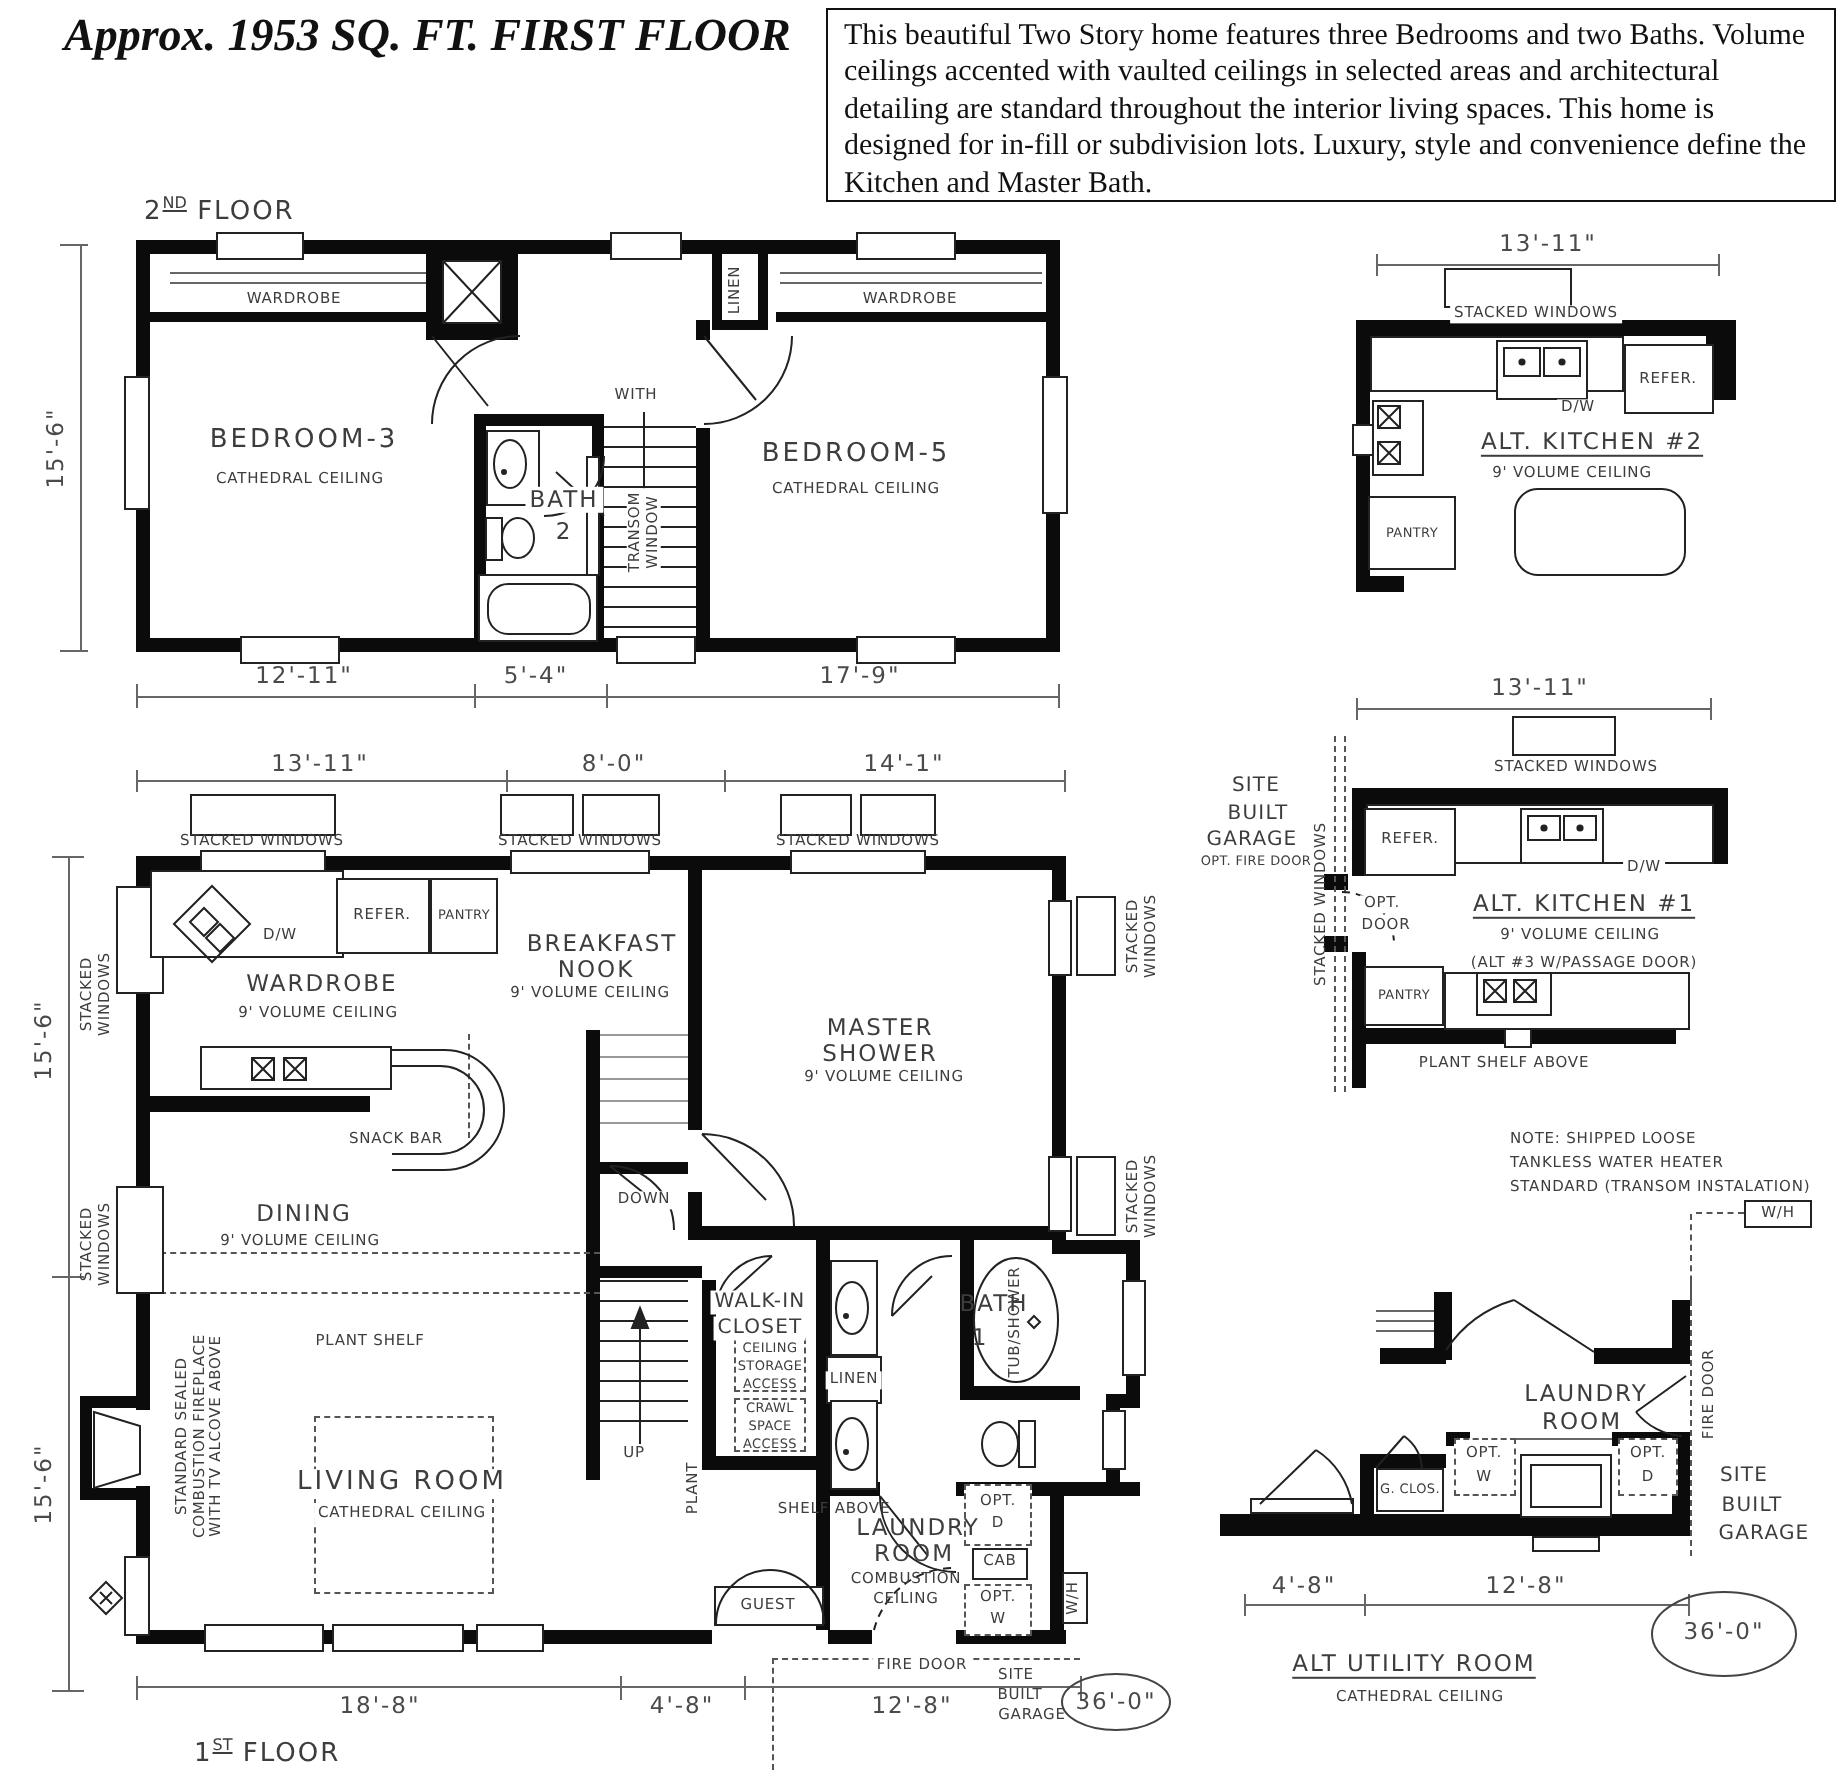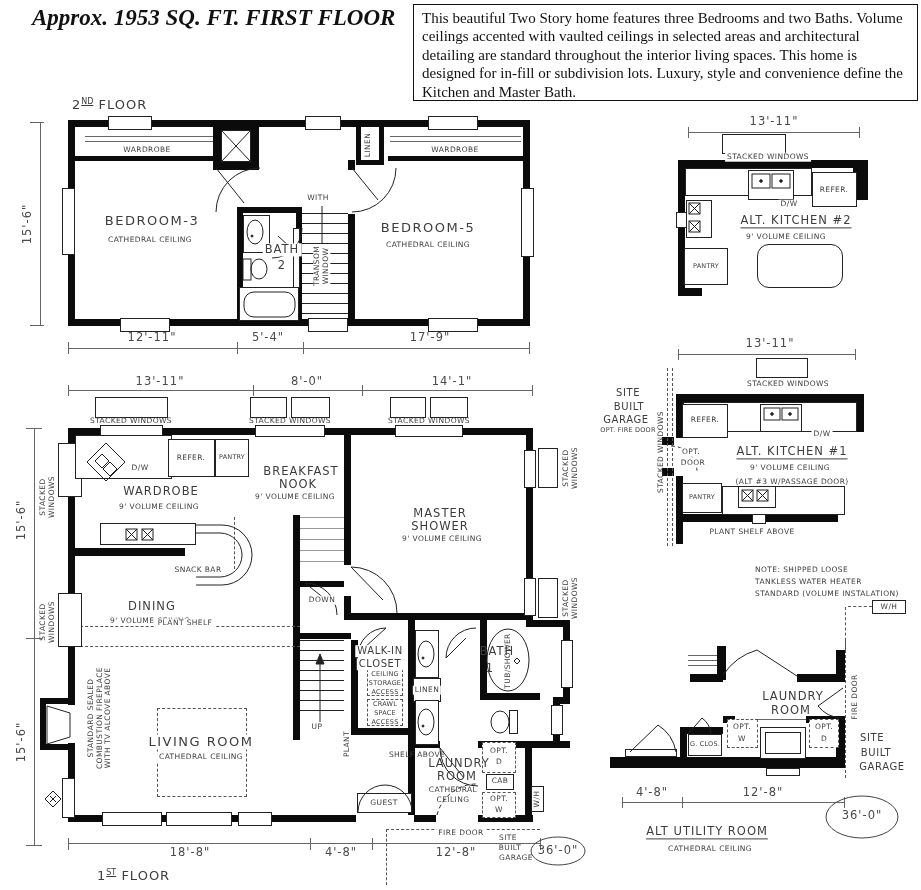--- a/index.html
+++ b/index.html
@@ -406,41 +406,41 @@
   <span class="lb s8 wbg" style="left:140px;top:468px">D/W</span>
   <span class="lb s8 wbg" style="left:198px;top:570px">SNACK BAR</span>
   <span class="lb s12" style="left:301px;top:472px">BREAKFAST</span>
   <span class="lb s12" style="left:298px;top:485px">NOOK</span>
   <span class="lb s8" style="left:295px;top:497px">9' VOLUME CEILING</span>
   <span class="lb s12" style="left:440px;top:514px">MASTER</span>
   <span class="lb s12" style="left:440px;top:527px">SHOWER</span>
   <span class="lb s8" style="left:442px;top:539px">9' VOLUME CEILING</span>
   <span class="lb s12" style="left:152px;top:607px">DINING</span>
   <span class="lb s8" style="left:150px;top:621px">9' VOLUME CEILING</span>
-  <span class="lb s8 wbg" style="left:185px;top:623px">PLANT SHELF</span>
+  <span class="lb s8 wbg" style="left:185px;top:671px">PLANT SHELF</span>
   <div class="lb s8 rot" style="left:100px;top:718px">
     <div>STANDARD SEALED</div>
       <div>COMBUSTION FIREPLACE</div>
       <div>WITH TV ALCOVE ABOVE</div>
   </div>
   <span class="lb s13 wbg" style="left:201px;top:742px">LIVING ROOM</span>
   <span class="lb s8 wbg" style="left:201px;top:757px">CATHEDRAL CEILING</span>
   <span class="lb s8 wbg" style="left:322px;top:600px">DOWN</span>
   <span class="lb s8 wbg" style="left:317px;top:727px">UP</span>
   <span class="lb s8 rot" style="left:347px;top:744px">PLANT</span>
   <span class="lb s8" style="left:417px;top:755px">SHELF ABOVE</span>
   <span class="lb s10 wbg" style="left:380px;top:651px">WALK-IN</span>
   <span class="lb s10 wbg" style="left:380px;top:664px">CLOSET</span>
   <span class="lb s8 wbg" style="left:427px;top:690px">LINEN</span>
   <span class="lb s12" style="left:497px;top:652px">BATH</span>
   <span class="lb s12" style="left:490px;top:669px">1</span>
   <span class="lb s8 rot" style="left:508px;top:661px">TUB/SHOWER</span>
   <span class="lb s12" style="left:459px;top:764px">LAUNDRY</span>
   <span class="lb s12" style="left:457px;top:777px">ROOM</span>
-  <span class="lb s8" style="left:453px;top:790px">CATHEDRAL</span>
+  <span class="lb s8" style="left:453px;top:790px">COMBUSTION</span>
   <span class="lb s8" style="left:453px;top:800px">CEILING</span>
   <span class="lb s8" style="left:499px;top:751px">OPT.</span>
   <span class="lb s8" style="left:499px;top:762px">D</span>
   <span class="lb s8" style="left:500px;top:781px">CAB</span>
   <span class="lb s8" style="left:499px;top:799px">OPT.</span>
   <span class="lb s8" style="left:499px;top:810px">W</span>
   <span class="lb s8 rot" style="left:537px;top:799px">W/H</span>
   <span class="lb s8" style="left:384px;top:803px">GUEST</span>
   <span class="lb s8 wbg" style="left:461px;top:833px">FIRE DOOR</span>
   <span class="lb s8" style="left:508px;top:838px">SITE</span>
@@ -467,21 +467,21 @@
   <span class="lb s8 wbg" style="left:691px;top:452px">OPT.</span>
   <span class="lb s8 wbg" style="left:693px;top:463px">DOOR</span>
   <span class="lb s12 und wbg" style="left:792px;top:452px">ALT. KITCHEN #1</span>
   <span class="lb s8" style="left:790px;top:468px">9' VOLUME CEILING</span>
   <span class="lb s8" style="left:792px;top:482px">(ALT #3 W/PASSAGE DOOR)</span>
   <span class="lb s7" style="left:702px;top:498px">PANTRY</span>
   <span class="lb s8" style="left:752px;top:532px">PLANT SHELF ABOVE</span>
 
   <span class="lb s8 la" style="left:755px;top:570px">NOTE: SHIPPED LOOSE</span>
   <span class="lb s8 la" style="left:755px;top:582px">TANKLESS WATER HEATER</span>
-  <span class="lb s8 la" style="left:755px;top:594px">STANDARD (VOLUME INSTALATION)</span>
+  <span class="lb s8 la" style="left:755px;top:594px">STANDARD (TRANSOM INSTALATION)</span>
   <span class="lb s8" style="left:889px;top:607px">W/H</span>
 
   <span class="lb s12" style="left:793px;top:697px">LAUNDRY</span>
   <span class="lb s12" style="left:791px;top:711px">ROOM</span>
   <span class="lb s8 rot" style="left:855px;top:697px">FIRE DOOR</span>
   <span class="lb s7" style="left:705px;top:745px">G. CLOS.</span>
   <span class="lb s8" style="left:742px;top:727px">OPT.</span>
   <span class="lb s8" style="left:742px;top:739px">W</span>
   <span class="lb s8" style="left:824px;top:727px">OPT.</span>
   <span class="lb s8" style="left:824px;top:739px">D</span>

